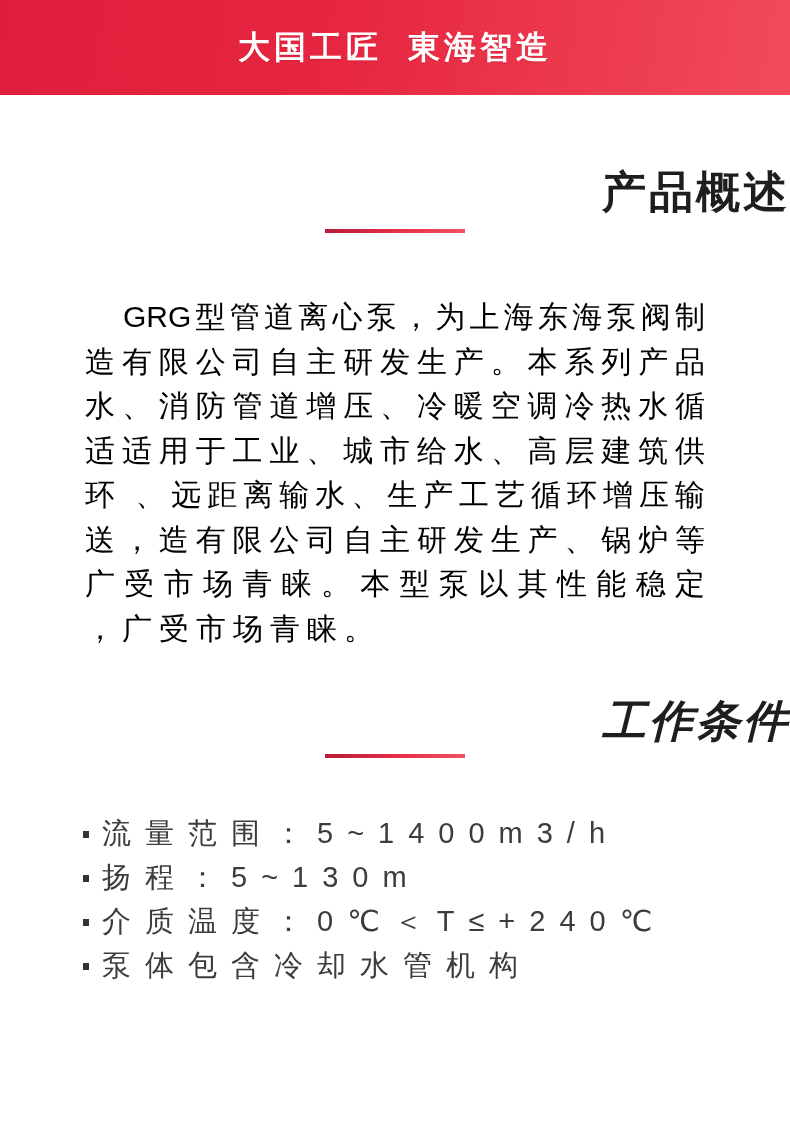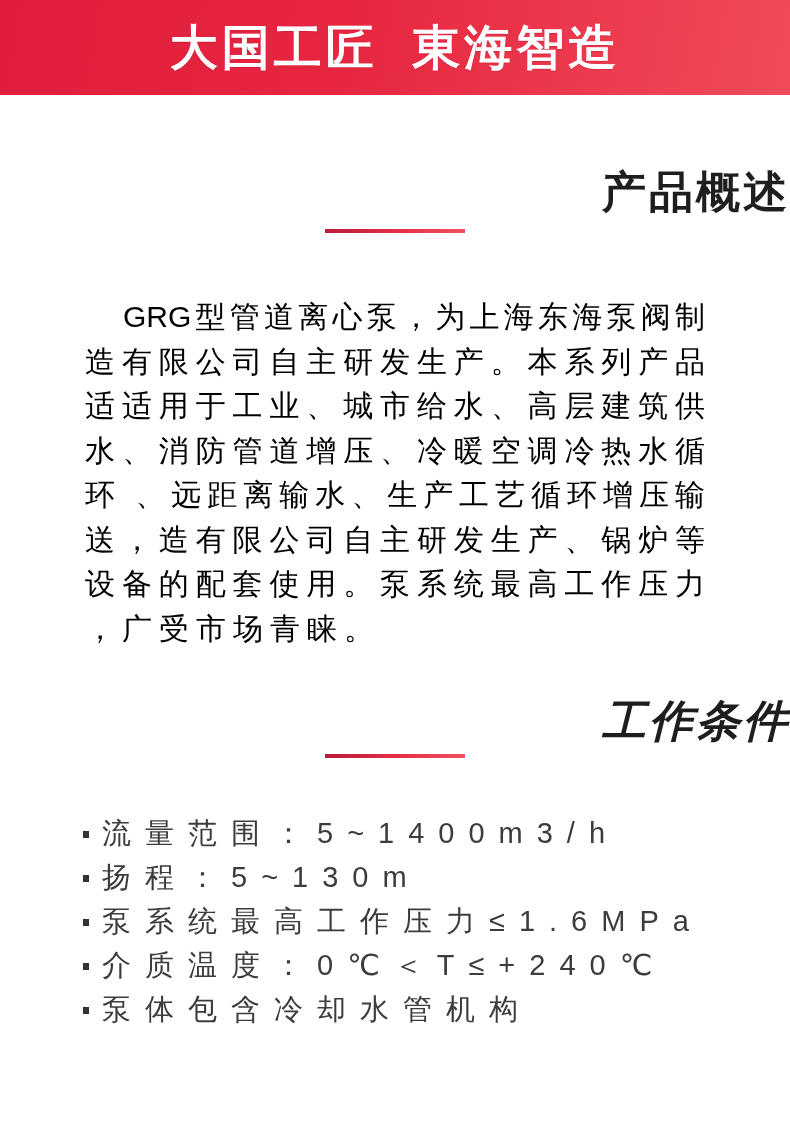--- a/index.html
+++ b/index.html
@@ -21,21 +21,21 @@
   
   .banner {
     height: 95px;
     background: linear-gradient(100deg, #df1e3b 0%, #e72741 45%, #f14b59 100%);
     display: flex;
     align-items: center;
     justify-content: center;
   }
   .banner-title {
     color: #ffffff;
-    font-size: 48px;
+    font-size: 32px;
     font-weight: bold;
     letter-spacing: 4px;
     white-space: pre;
     text-shadow: 0 1px 1px rgba(150,10,30,0.25);
   }
 
   
   .section-title {
     margin: 72px 0 0 0;
     text-align: right;
@@ -108,48 +108,44 @@
     <div class="banner-title">大国工匠  東海智造</div>
   </div>
 
   <div>
     <div class="section-title">产品概述</div>
     <div class="title-underline"></div>
 
     <div class="overview-text">
       <div class="p-line first">GRG型管道离心泵，为上海东海泵阀制</div>
       <div class="p-line">造有限公司自主研发生产。本系列产品</div>
+      <div class="p-line">水、消防管道增压、冷暖空调冷热水循</div>
       <div class="p-line">适适用于工业、城市给水、高层建筑供</div>
-      <div class="p-line">水、消防管道增压、冷暖空调冷热水循</div>
       <div class="p-line">环 、远距离输水、生产工艺循环增压输</div>
       <div class="p-line">送，造有限公司自主研发生产、锅炉等</div>
-      <div class="p-line">设备的配套使用。泵系统最高工作压力</div>
+      <div class="p-line">广受市场青睐。本型泵以其性能稳定</div>
       <div class="p-line last">，广受市场青睐。</div>
     </div>
   </div>
 
   <div>
     <div class="section-title second">工作条件</div>
     <div class="title-underline second"></div>
 
     <ul class="cond-list">
       <li class="cond-item">
         <span class="bullet-dot"></span>
         <span>流量范围：5~1400m3/h</span>
       </li>
       <li class="cond-item">
         <span class="bullet-dot"></span>
         <span>扬程：5~130m</span>
       </li>
       <li class="cond-item">
         <span class="bullet-dot"></span>
-        <span>泵系统最高工作压力≤1.6MPa</span>
-      </li>
-      <li class="cond-item">
-        <span class="bullet-dot"></span>
         <span>介质温度：0℃＜T≤+240℃</span>
       </li>
       <li class="cond-item">
         <span class="bullet-dot"></span>
         <span>泵体包含冷却水管机构</span>
       </li>
     </ul>
   </div>
 
 </div>

